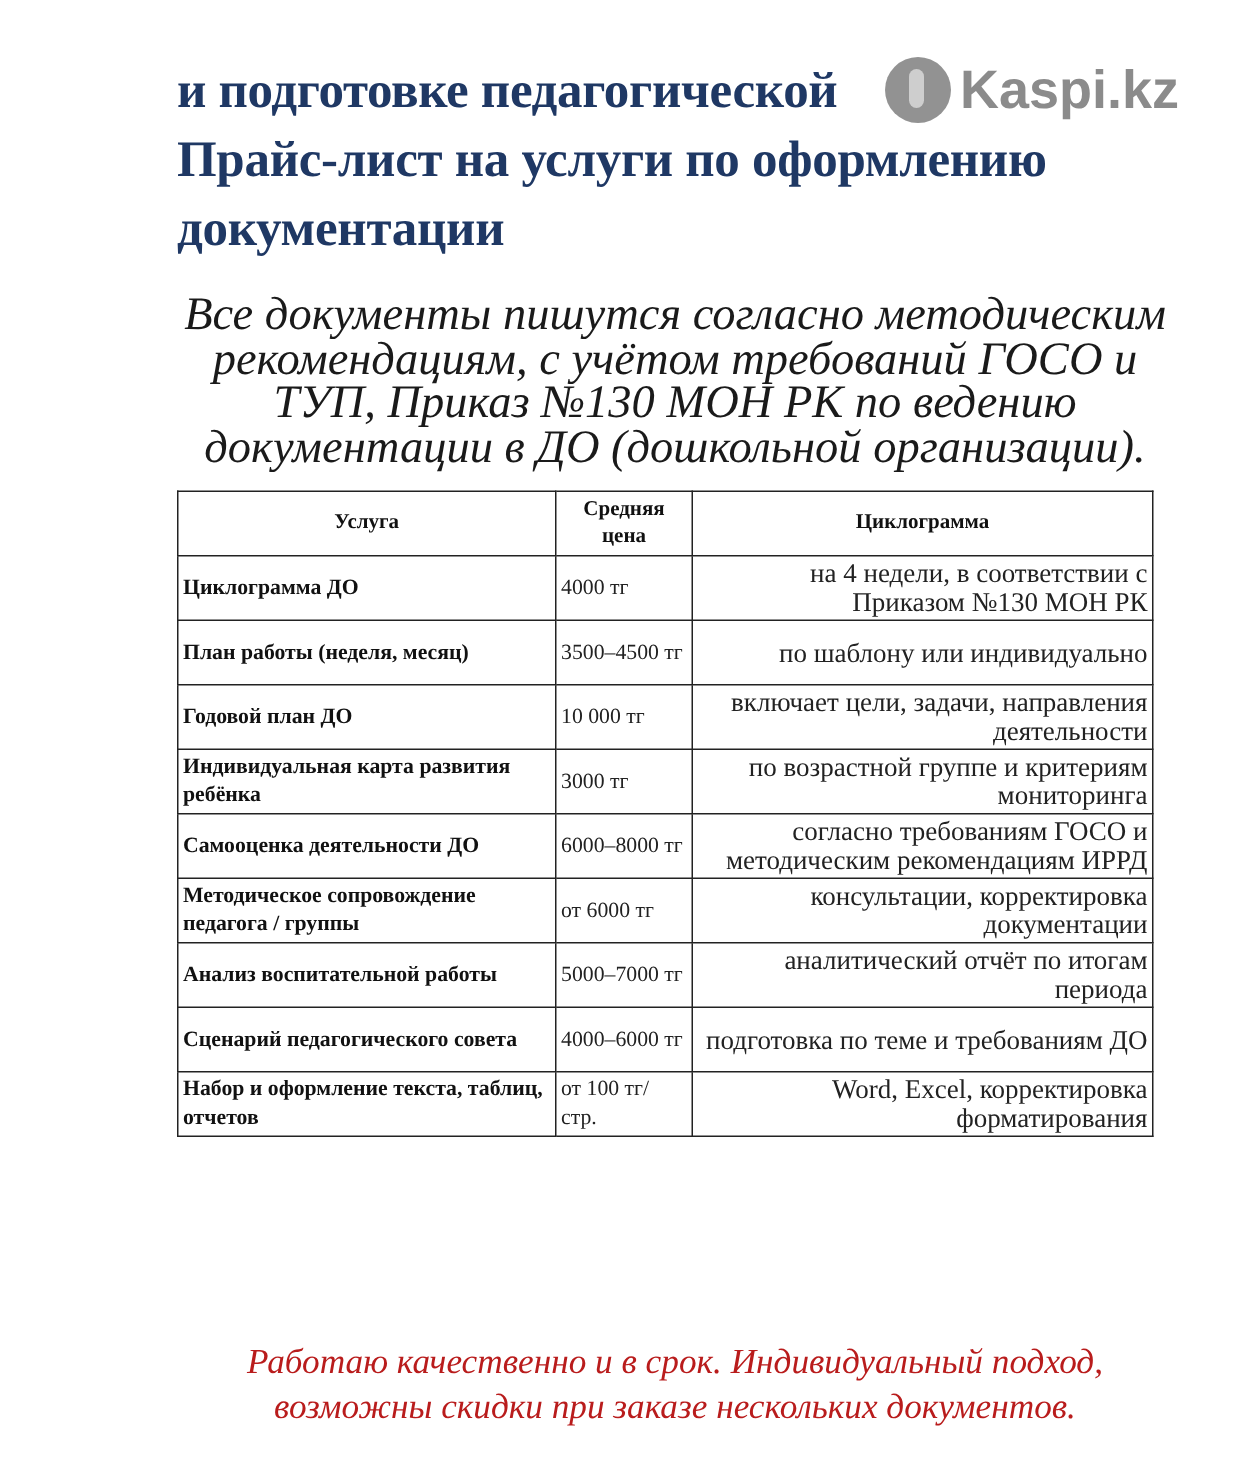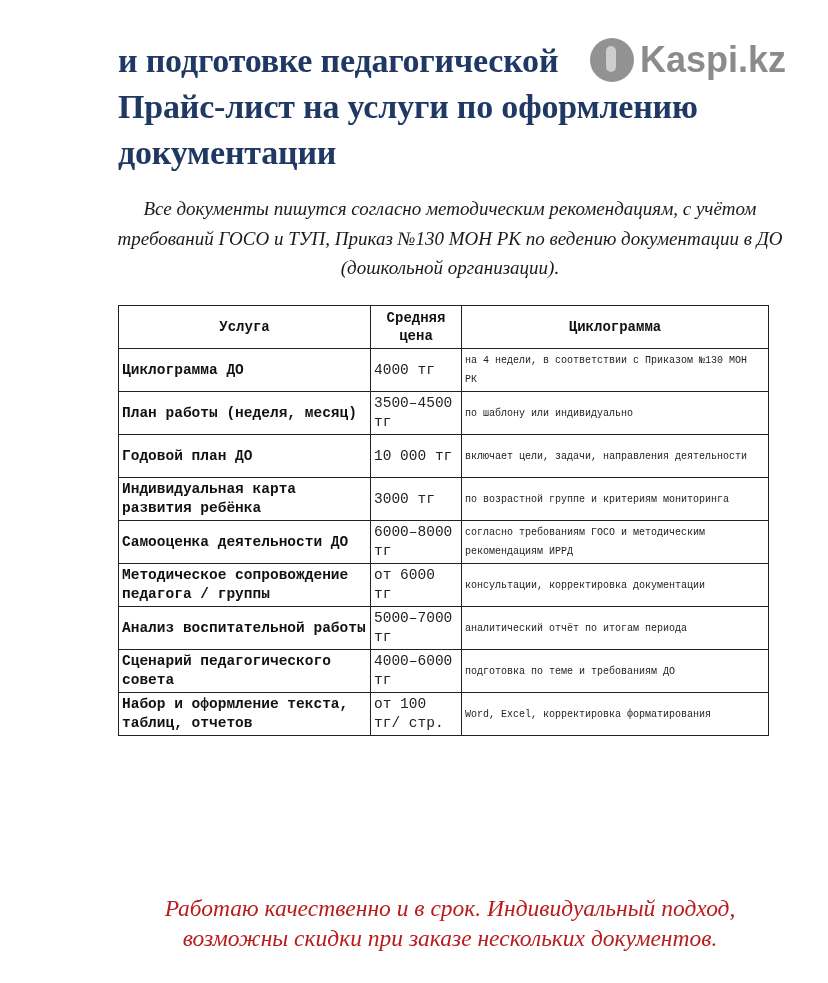--- a/index.html
+++ b/index.html
@@ -69,52 +69,52 @@
     }
     .subtitle {
       position: absolute;
       left: 110px;
       top: 194px;
       width: 680px;
       margin: 0;
       text-align: center;
       font-family: "Liberation Serif", serif;
       font-style: italic;
-      font-size: 19px;
+      font-size: 31px;
       line-height: 29.5px;
       color: #1a1a1a;
     }
     .price-table {
       position: absolute;
       left: 118px;
-      top: 305px;
+      top: 327px;
       width: 650px;
       border-collapse: collapse;
       table-layout: fixed;
-      font-family: Liberation Mono, monospace;
+      font-family: Liberation Serif, serif;
       font-size: 14.5px;
       line-height: 19px;
     }
     .price-table th, .price-table td {
       border: 1.5px solid #222;
       padding: 0 3px;
       vertical-align: middle;
       text-align: left;
     }
     .price-table th {
       height: 42px;
       font-weight: bold;
       text-align: center;
       font-size: 14px;
       line-height: 18px;
     }
     .price-table td { height: 42px; }
     .price-table td.svc { font-weight: bold; font-size: 14.5px; }
     .price-table td.price { font-size: 14.5px; color: #222; }
-    .price-table td.comment { font-size: 10px; color: #222; }
+    .price-table td.comment { font-size: 18px; color: #222; text-align: right; }
     .col-service { width: 252px; }
     .col-price { width: 91px; }
     .col-comment { width: 307px; }
     .footer {
       position: absolute;
       left: 110px;
       top: 893px;
       width: 680px;
       margin: 0;
       text-align: center;

